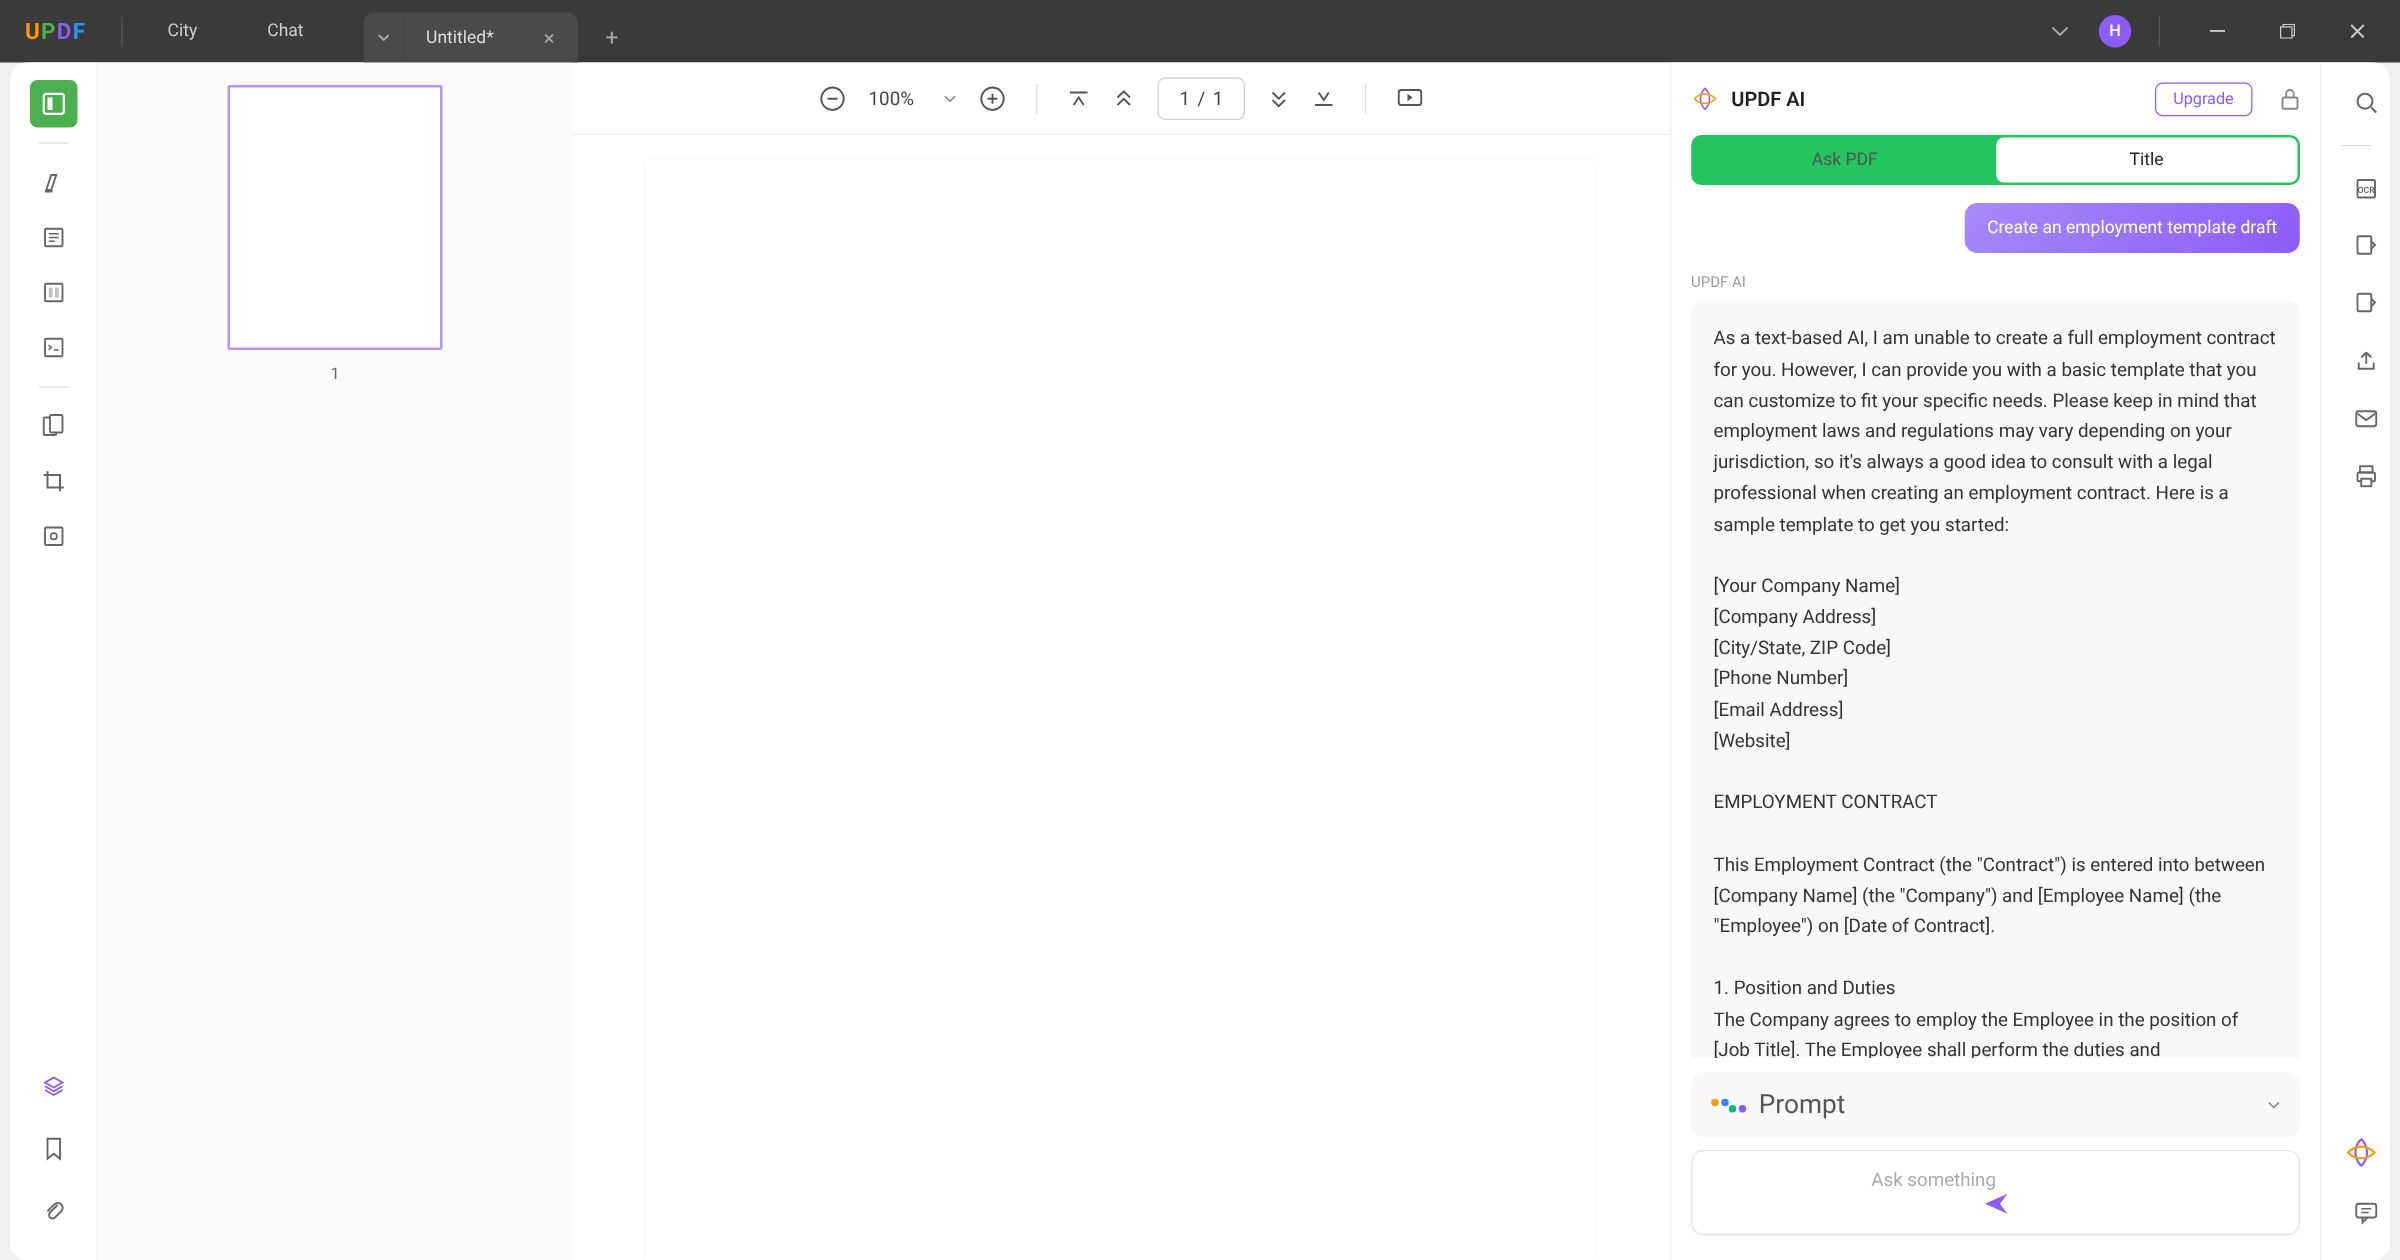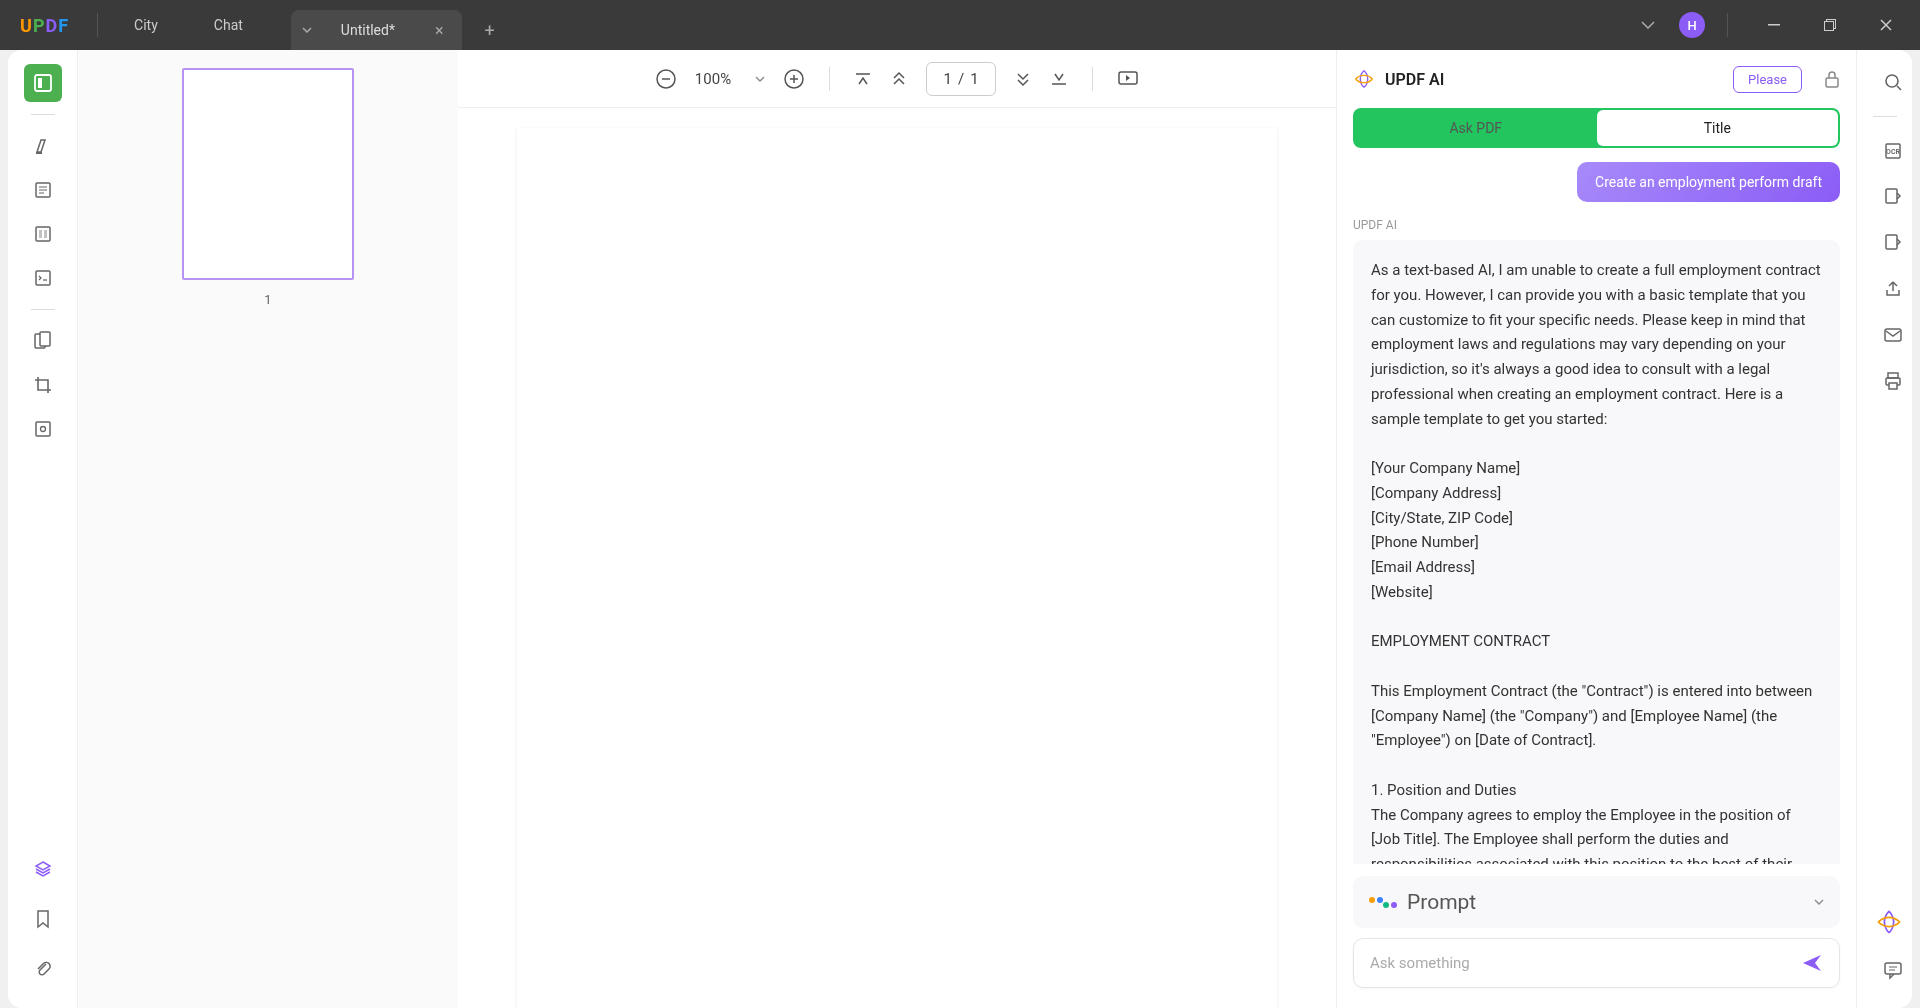--- a/index.html
+++ b/index.html
@@ -65,21 +65,21 @@
 .user-msg { display: flex; justify-content: flex-end; margin-bottom: 16px; }
 .user-bubble { background: linear-gradient(135deg, #a78bfa, #8b5cf6); color: #fff; padding: 12px 18px; border-radius: 10px; font-size: 14px; }
 .ai-label { font-size: 12px; color: #999; margin-bottom: 8px; }
 .ai-msg { background: #f8f8fa; border-radius: 10px; padding: 18px; font-size: 15px; line-height: 1.65; color: #333; white-space: pre-line; }
 .ai-footer { padding: 12px 16px 20px 16px; }
 .prompt-bar { background: #f8f8fa; border-radius: 10px; padding: 14px 16px; display: flex; align-items: center; gap: 10px; margin-bottom: 10px; }
 .prompt-dots { display: flex; gap: 2px; }
 .prompt-dot { width: 6px; height: 6px; border-radius: 50%; }
 .prompt-label { font-size: 21px; color: #555; flex: 1; }
 .prompt-chev { color: #888; }
-.input-bar { background: #fff; border: 1px solid #e5e5e5; border-radius: 10px; padding: 14px 16px; display: flex; align-items: center; box-shadow: 0 1px 3px rgba(0,0,0,0.04); }
+.input-bar { background: #fff; border: 1px solid #e5e5e5; border-radius: 10px; padding: 14px 16px; display: flex; align-items: center; box-shadow: 0 1px 3px rgba(0,0,0,0.04); flex-direction: column; }
 .input-field { flex: 1; border: none; outline: none; font-size: 15px; color: #333; }
 .input-field::placeholder { color: #aaa; }
 .send-btn { color: #8b5cf6; cursor: pointer; }
 
 
 .right-toolbar { width: 56px; background: #fff; display: flex; flex-direction: column; align-items: center; padding-top: 14px; gap: 10px; border-left: 1px solid #eee; }
 .right-tool { width: 36px; height: 36px; display: flex; align-items: center; justify-content: flex-end; cursor: pointer; color: #666; border-radius: 6px; }
 .right-toolbar-bottom { margin-top: auto; padding-bottom: 20px; display: flex; flex-direction: column; align-items: center; gap: 12px; }
 .ai-float-icon { width: 28px; height: 28px; }
 
@@ -286,35 +286,35 @@
     </div>
   </div>
 
   <div class="ai-panel">
     <div class="ai-header">
       <svg class="ai-logo-icon" viewBox="0 0 24 24" fill="none">
           <path d="M12 3C12 3 8 6 8 12C8 18 12 21 12 21C12 21 16 18 16 12C16 6 12 3 12 3Z" stroke="#8b5cf6" stroke-width="1.5"></path>
           <path d="M3 12C3 12 6 8 12 8C18 8 21 12 21 12C21 12 18 16 12 16C6 16 3 12 3 12Z" stroke="#f59e0b" stroke-width="1.5"></path>
         </svg>
       <span class="ai-title">UPDF AI</span>
-      <div class="upgrade-btn">Please</div>
+      <div class="upgrade-btn">Upgrade</div>
       <span class="lock-icon">
         <svg width="16" height="18" viewBox="0 0 16 18" fill="none">
             <rect x="2" y="8" width="12" height="9" rx="1.5" stroke="currentColor" stroke-width="1.5"></rect>
             <path d="M5 8V5C5 3.3 6.3 2 8 2C9.7 2 11 3.3 11 5V8" stroke="currentColor" stroke-width="1.5"></path>
           </svg>
       </span>
     </div>
     <div class="ai-tabs">
       <div class="ai-tab">Ask PDF</div>
       <div class="ai-tab active">Title</div>
     </div>
     <div class="ai-chat">
       <div class="user-msg">
-        <div class="user-bubble">Create an employment perform draft</div>
+        <div class="user-bubble">Create an employment template draft</div>
       </div>
       <div class="ai-label">UPDF AI</div>
       <div class="ai-msg">As a text-based AI, I am unable to create a full employment contract for you. However, I can provide you with a basic template that you can customize to fit your specific needs. Please keep in mind that employment laws and regulations may vary depending on your jurisdiction, so it's always a good idea to consult with a legal professional when creating an employment contract. Here is a sample template to get you started:
 
 [Your Company Name]
 [Company Address]
 [City/State, ZIP Code]
 [Phone Number]
 [Email Address]
 [Website]

